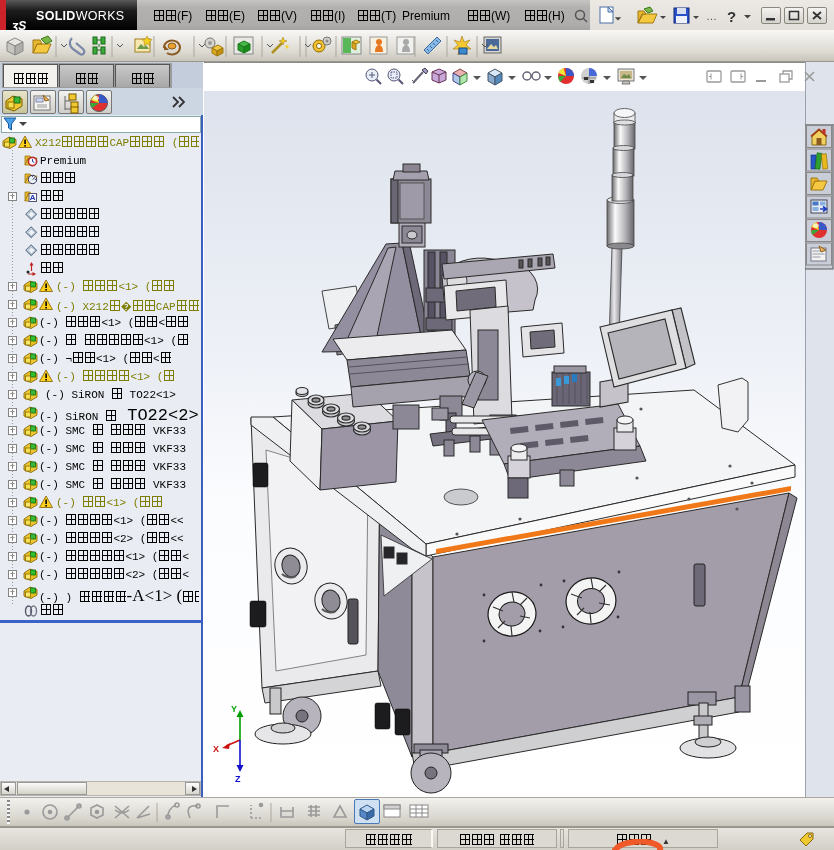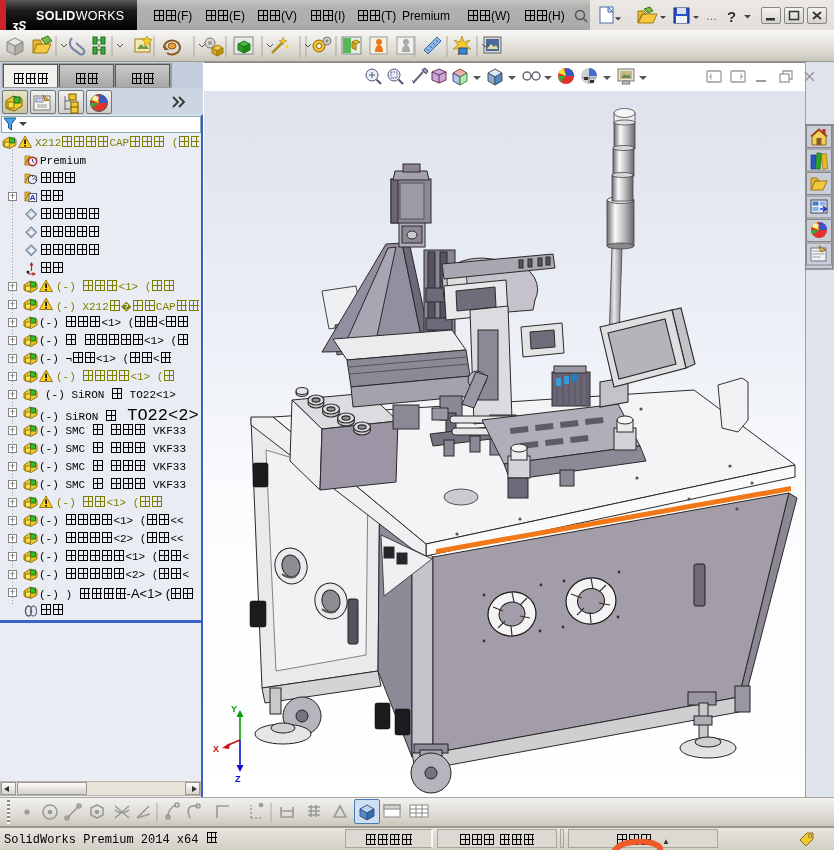--- a/index.html
+++ b/index.html
@@ -399,21 +399,21 @@
     <rect x="7.5" y="3" width="5" height="5" fill="#30c030" stroke="#106a10" stroke-width=".8"></rect>
     <rect x="2.5" y="7" width="5" height="5" fill="#f8e868" stroke="#8a6a00" stroke-width=".8"></rect>
   </svg>
 <div class="abs" style="left:39px;top:568px;font-size:11px;white-space:nowrap;width:160px;overflow:hidden"><span style="color:#000;font-family:'Liberation Mono';font-size:11px">(-) </span><i class="c"></i><i class="c"></i><i class="c"></i><i class="c"></i><i class="c"></i><span style="color:#000;font-family:'Liberation Mono';font-size:11px">&lt;2&gt; (</span><i class="c"></i><i class="c"></i><span style="color:#000;font-family:'Liberation Mono';font-size:11px">&lt;</span></div>
 <div class="abs" style="left:8px;top:588px;width:9px;height:9px;background:#fff;border:1px solid #848484;font-size:9px;line-height:7px;text-align:center;color:#333">+</div>
 <svg class="abs" style="left:23px;top:585px" width="15" height="15">
     <path d="M1 6 L7 2 L14 4.5 L14 10 L8 13.5 L1 11 Z" fill="#e8c020" stroke="#7a5a00" stroke-width=".8"></path>
     <rect x="7.5" y="3" width="5" height="5" fill="#30c030" stroke="#106a10" stroke-width=".8"></rect>
     <rect x="2.5" y="7" width="5" height="5" fill="#f8e868" stroke="#8a6a00" stroke-width=".8"></rect>
   </svg>
-<div class="abs" style="left:39px;top:586px;font-size:11px;white-space:nowrap;width:160px;overflow:hidden"><span style="color:#000;font-family:'Liberation Mono';font-size:11px">(-) ) </span><i class="c"></i><i class="c"></i><i class="c"></i><i class="c"></i><span style="color:#000;font-family:Liberation Sans, sans-serif;font-size:13px">-A&lt;1&gt; (</span><i class="c"></i><i class="c"></i></div>
+<div class="abs" style="left:39px;top:586px;font-size:11px;white-space:nowrap;width:160px;overflow:hidden"><span style="color:#000;font-family:'Liberation Mono';font-size:11px">(-) ) </span><i class="c"></i><i class="c"></i><i class="c"></i><i class="c"></i><span style="color:#000;font-family:Liberation Serif, serif;font-size:17px">-A&lt;1&gt; (</span><i class="c"></i><i class="c"></i></div>
 <svg class="abs" style="left:24px;top:603px" width="15" height="15">
     <ellipse cx="4.5" cy="8" rx="3" ry="5" fill="none" stroke="#556" stroke-width="1.4"></ellipse>
     <ellipse cx="9.5" cy="8" rx="3" ry="5" fill="none" stroke="#778" stroke-width="1.4"></ellipse>
   </svg>
 <div class="abs" style="left:40px;top:604px;font-size:11px;white-space:nowrap;width:159px;overflow:hidden"><i class="c"></i><i class="c"></i></div>
 <div class="abs" style="left:12px;top:150px;width:1px;height:455px;background:repeating-linear-gradient(#999 0 1px,transparent 1px 3px)"></div>
 <div class="abs" style="left:0;top:620px;width:201px;height:3px;background:#3a62c8"></div>
 <div class="abs" style="left:0;top:623px;width:201px;height:174px;background:#e9edf3"></div>
 <div class="abs" style="left:0;top:781px;width:201px;height:15px;background:#e8e4da;border:1px solid #b8b4aa">
 <div class="abs" style="left:0;top:0;width:15px;height:13px;background:linear-gradient(#fdfdfd,#d8d5cc);border:1px solid #999"></div>
@@ -836,21 +836,20 @@
 <path d="M18 8 L11 12 L11 19 L18 15 Z" fill="#3a6aa8" stroke="#335a88"></path>
 </svg>
 <svg class="abs" style="left:382px;top:801px" width="54" height="21">
 <rect x="2" y="4" width="16" height="12" fill="#fff" stroke="#888"></rect>
     <rect x="2" y="4" width="16" height="4" fill="#d0d0d0" stroke="#888"></rect>
 <rect x="28" y="4" width="18" height="12" fill="#fff" stroke="#888"></rect>
     <path d="M28 8 h18 M28 12 h18 M34 4 v12 M40 4 v12" stroke="#888"></path>
 </svg>
 <div class="abs" style="left:0;top:827px;width:834px;height:23px;background:linear-gradient(#e8e6e0,#d2cfc7)">
 <div class="abs" style="left:0;top:0;width:834px;height:1px;background:#99968c"></div>
-<div class="abs" style="left:4px;top:5px;font-size:12px;font-family:'Liberation Mono';color:#000">SolidWorks Premium 2014 x64 <i class="c" style="vertical-align:0"></i></div>
 <div class="abs" style="left:345px;top:2px;width:88px;height:19px;border:1px solid #a8a59c;border-right:2px solid #f8f8f4;background:#dcd9d2;text-align:center;padding-top:3px;font-size:12px"><i class="c"></i><i class="c"></i><i class="c"></i><i class="c"></i></div>
 <div class="abs" style="left:437px;top:2px;width:120px;height:19px;border:1px solid #a8a59c;background:#dcd9d2;text-align:center;padding-top:3px;font-size:12px"><i class="c"></i><i class="c"></i><i class="c"></i>&nbsp;<i class="c"></i><i class="c"></i><i class="c"></i></div>
 <div class="abs" style="left:560px;top:2px;width:4px;height:19px;border:1px solid #a8a59c"></div>
 <div class="abs" style="left:568px;top:2px;width:150px;height:19px;border:1px solid #a8a59c;background:#dcd9d2;text-align:center;padding-top:3px;font-size:12px"><i class="c"></i><i class="c"></i><i class="c"></i>&nbsp;&nbsp;&nbsp;<span style="font-size:8px;color:#333">▲</span></div>
 <svg class="abs" style="left:797px;top:3px" width="20" height="18">
       <path d="M3 10 L10 3 L16 3 L16 9 L9 16 Z" fill="#f0c830" stroke="#8a6a10"></path>
       <circle cx="13" cy="6" r="1.5" fill="#fff" stroke="#8a6a10"></circle>
     </svg>
 </div>
 <svg class="abs" style="left:610px;top:839px" width="60" height="11">

